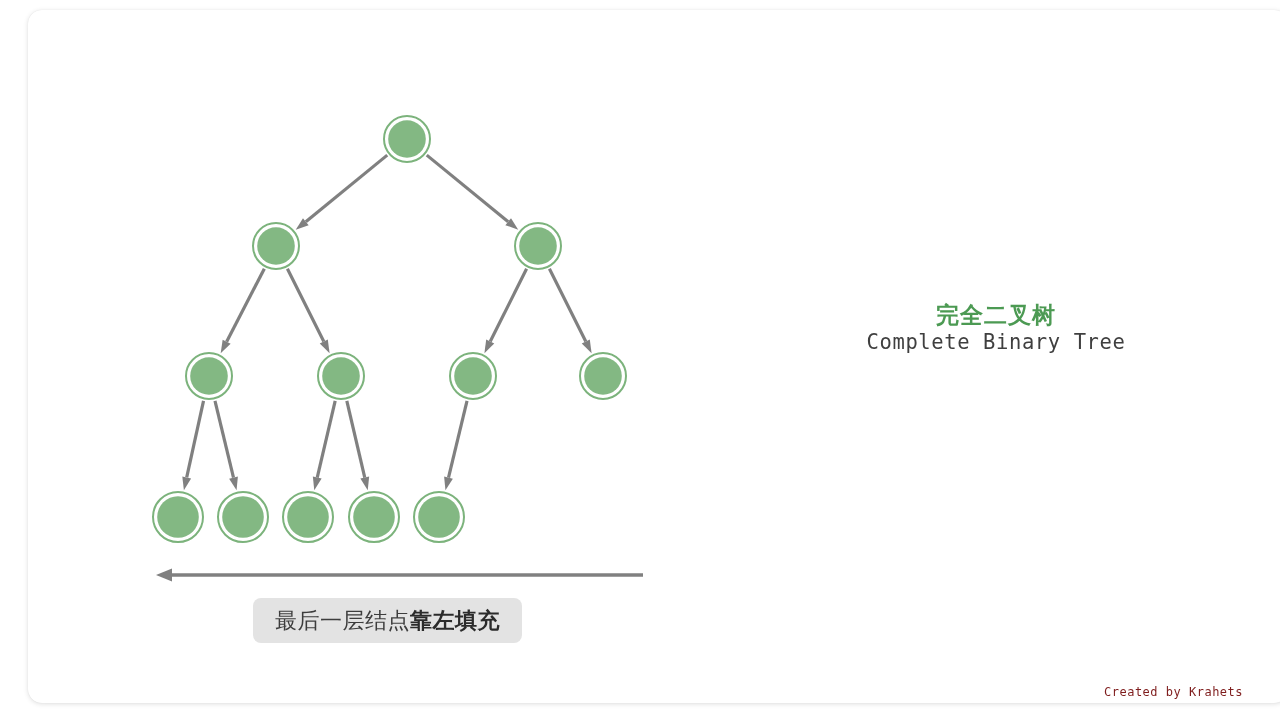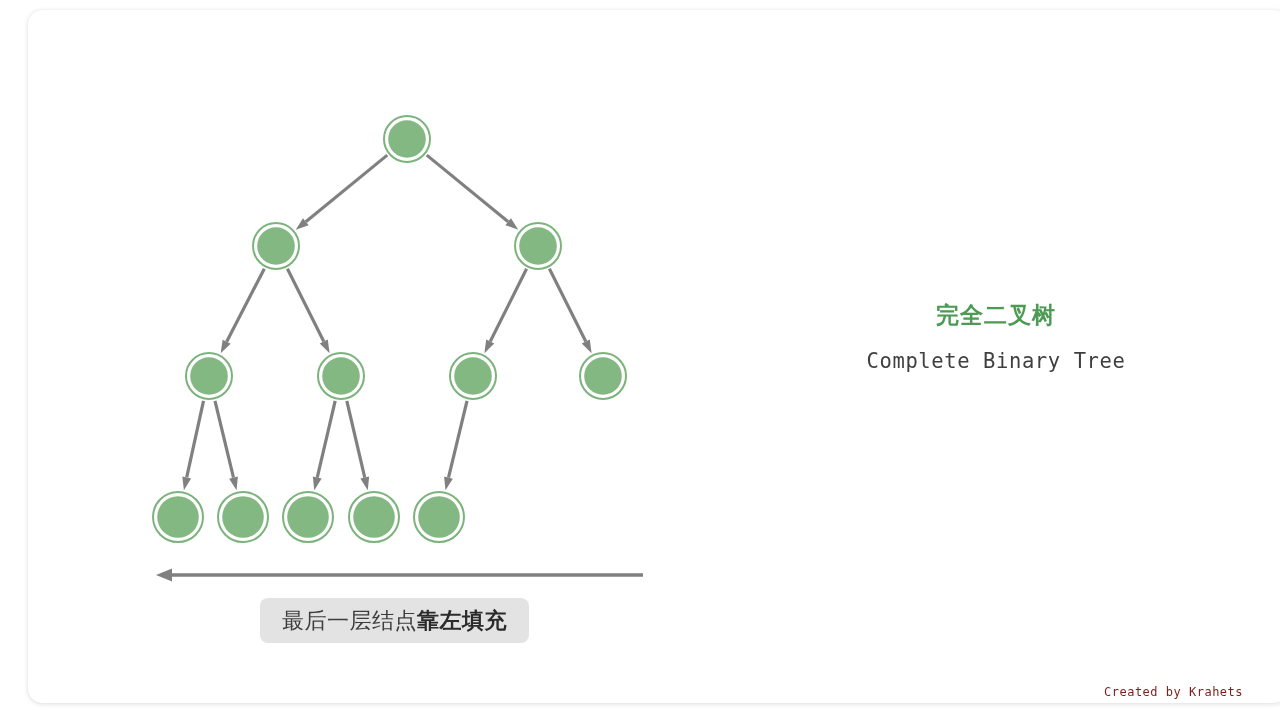--- a/index.html
+++ b/index.html
@@ -46,41 +46,39 @@
   }
   #caption-title {
     font-family: "Liberation Sans", sans-serif;
     font-size: 23px;
     font-weight: bold;
     color: #4c9a53;
     letter-spacing: 1px;
     line-height: 1.2;
   }
   #caption-subtitle {
-    margin-top: 19px;
     font-family: "DejaVu Sans Mono", "Liberation Mono", monospace;
     font-size: 20.5px;
     font-weight: normal;
     color: #3f3f3f;
     letter-spacing: 0.6px;
   }
   
   #fill-label {
     position: absolute;
     left: 225px;
     top: 588px;
     height: 45px;
     padding: 0 22px;
     display: flex;
     align-items: center;
     justify-content: center;
     background: #e3e3e3;
     border-radius: 8px;
     box-sizing: border-box;
-    margin-left: 7px;
   }
   #fill-label .t1 {
     font-family: "Liberation Sans", sans-serif;
     font-size: 22px;
     color: #3d3d3d;
     letter-spacing: 0.5px;
   }
   #fill-label .t2 {
     font-family: Liberation Mono, monospace;
     font-size: 22px;

